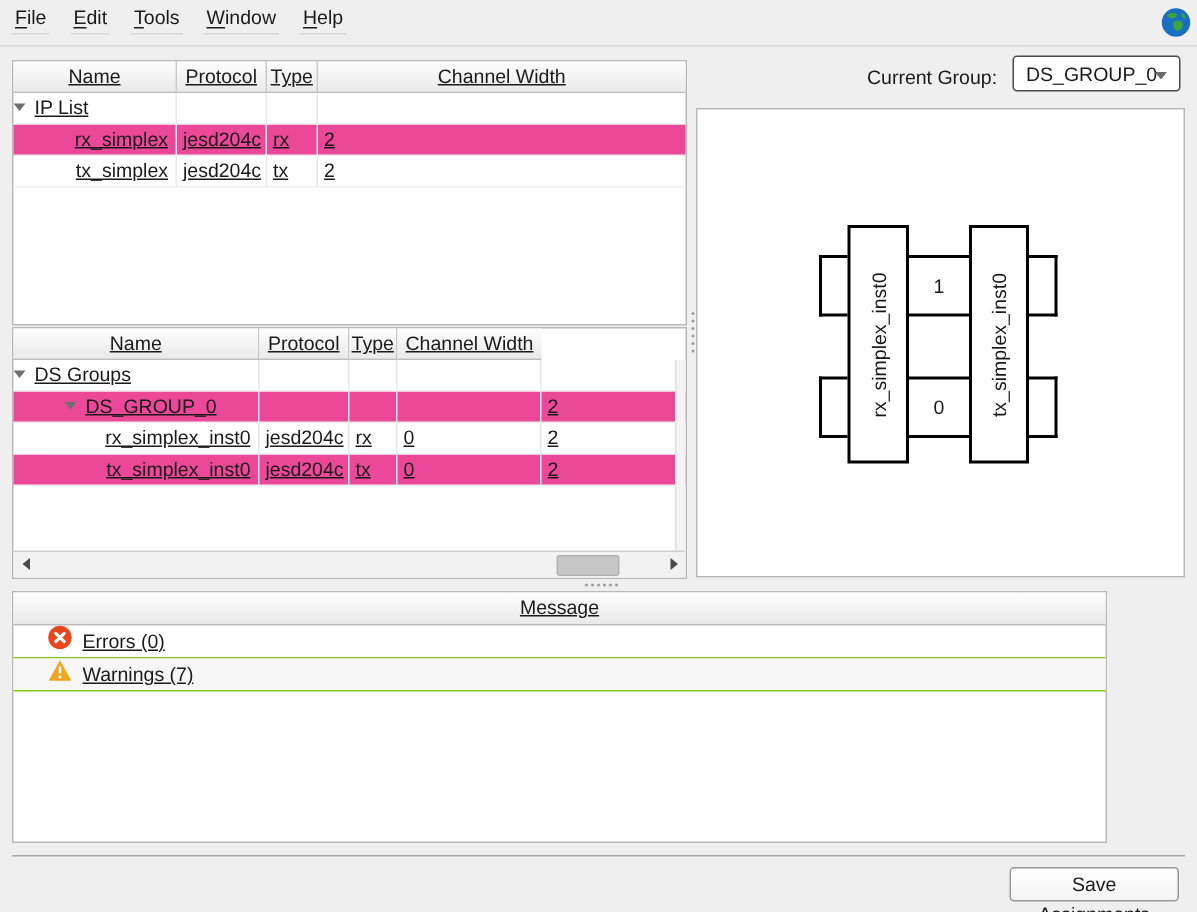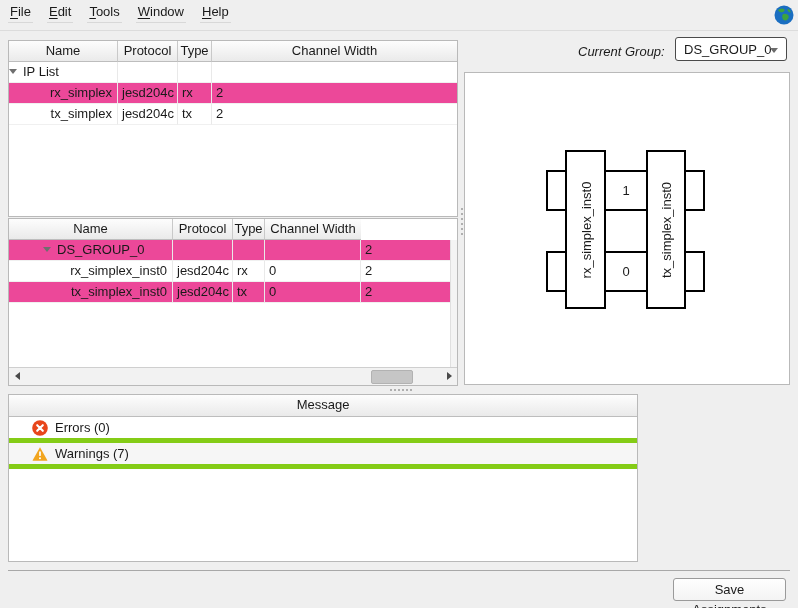--- a/index.html
+++ b/index.html
@@ -14,21 +14,21 @@
   .menu-item{padding:1px 2px 3px 2px;border-bottom:1px solid #d8d8d8;cursor:default;}
   .menu-item .mn{text-decoration:underline;text-underline-offset:2px;}
   .search-box{
     position:absolute;left:617px;top:3px;width:151px;height:23px;box-sizing:border-box;
     border:2px solid #2f7ac4;border-radius:2px;background:#fff;padding:0 4px;font:13px "Liberation Sans",sans-serif;
     color:#333;outline:none;
   }
   .search-box::placeholder{color:#8a8a8a;opacity:1;}
   .globe{position:absolute;left:774px;top:5px;width:20px;height:20px;cursor:pointer;}
   
-  .panel{position:absolute;background:#fff;border:1px solid #b9b9b9;box-sizing:border-box;}
+  .panel{position:absolute;background:#fff;border:1px solid #b9b9b9;box-sizing:border-box;text-decoration:underline;}
   
   .thead,.trow{display:grid;}
   .t1 .thead,.t1 .trow{grid-template-columns:109px 60px 34px auto;}
   .t2 .thead,.t2 .trow{grid-template-columns:164px 60px 32px 96px auto;}
   .th{
     height:21px;line-height:20px;box-sizing:border-box;text-align:center;
     background:linear-gradient(#fdfdfd,#eaeaea);
     border-right:1px solid #c9c9c9;border-bottom:1px solid #bdbdbd;
     white-space:nowrap;overflow:hidden;cursor:default;
   }
@@ -56,37 +56,37 @@
   .hs-arrow.left{left:0;}
   .hs-arrow.right{right:0;}
   .tri-l{width:0;height:0;border-top:4px solid transparent;border-bottom:4px solid transparent;border-right:5px solid #4a4a4a;}
   .tri-r{width:0;height:0;border-top:4px solid transparent;border-bottom:4px solid transparent;border-left:5px solid #4a4a4a;}
   .hs-thumb{position:absolute;left:362px;top:2px;width:40px;height:12px;background:#c6c6c6;border:1px solid #b2b2b2;border-radius:2px;cursor:grab;}
   
   .vsplit{position:absolute;left:459px;top:206px;display:flex;flex-direction:column;gap:3px;cursor:col-resize;padding:2px;}
   .hsplit{position:absolute;left:388px;top:387px;display:flex;flex-direction:row;gap:2px;cursor:row-resize;padding:2px;}
   .dot{width:2px;height:2px;background:#9a9a9a;border-radius:1px;}
   
-  .cg-label{position:absolute;left:578px;top:44px;cursor:default;font-style:italic;}
+  .cg-label{position:absolute;left:578px;top:44px;cursor:default;}
   .cg-select{
     position:absolute;left:675px;top:37px;width:112px;height:24px;box-sizing:border-box;
     background:#fff;border:1px solid #4a4a4a;border-radius:3px;display:flex;align-items:center;
     padding-left:8px;cursor:pointer;
   }
   .cg-caret{position:absolute;right:8px;top:10px;width:0;height:0;border-left:4px solid transparent;border-right:4px solid transparent;border-top:5px solid #6b6b6b;}
   
   .dg{position:absolute;box-sizing:border-box;background:#fff;}
   .dg-block{border:2px solid #000;z-index:2;}
   .dg-port-l{border:2px solid #000;border-right:none;z-index:1;}
   .dg-port-r{border:2px solid #000;border-left:none;z-index:1;}
   .dg-chan{border-top:2px solid #000;border-bottom:2px solid #000;z-index:1;display:flex;align-items:center;justify-content:center;}
   .dg-vlabel{position:absolute;left:50%;top:50%;transform:translate(-50%,-50%) rotate(-90deg);white-space:nowrap;font-size:13px;}
   
   .msg-header{height:21px;line-height:20px;text-align:center;background:linear-gradient(#fdfdfd,#eaeaea);border-bottom:1px solid #bdbdbd;cursor:default;}
-  .msg-row{height:21px;line-height:21px;display:flex;align-items:center;border-bottom:5px solid #84cc16;cursor:default;}
+  .msg-row{height:21px;line-height:21px;display:flex;border-bottom:1px solid #84cc16;cursor:default;}
   .msg-row.alt{background:#f6f6f6;}
   .msg-icon{width:16px;height:16px;margin-left:23px;margin-right:7px;flex:0 0 16px;}
   
   .foot-sep{position:absolute;left:8px;top:570px;width:782px;height:1px;background:#a8a8a8;}
   .save-btn{
     position:absolute;left:673px;top:578px;width:113px;height:23px;box-sizing:border-box;
     background:linear-gradient(#fefefe,#f4f4f4);border:1px solid #9a9a9a;border-radius:3px;
     font:13px "Liberation Sans",sans-serif;color:#1a1a1a;text-align:center;line-height:20px;cursor:pointer;
   }
 </style>
@@ -137,20 +137,27 @@
       <div class="td">2</div>
     </div>
   </div>
 
   <div class="panel t2" style="left:8px;top:218px;width:450px;height:168px;">
     <div class="thead">
       <div class="th">Name</div>
       <div class="th">Protocol</div>
       <div class="th">Type</div>
       <div class="th">Channel Width</div>
+    </div>
+    <div class="trow">
+      <div class="td name-root"><span class="exp"></span><span>DS Groups</span></div>
+      <div class="td"></div>
+      <div class="td"></div>
+      <div class="td"></div>
+      <div class="td"></div>
     </div>
     <div class="trow alt">
       <div class="td name-l2"><span class="exp"></span><span>DS_GROUP_0</span></div>
       <div class="td"></div>
       <div class="td"></div>
       <div class="td"></div>
       <div class="td">2</div>
     </div>
     <div class="trow">
       <div class="td name-child">rx_simplex_inst0</div>
@@ -217,21 +224,21 @@
     </div>
 
     <div class="dg dg-block" style="left:100px;top:77px;width:41px;height:159px;">
       <span class="dg-vlabel">rx_simplex_inst0</span>
     </div>
     <div class="dg dg-block" style="left:181px;top:77px;width:40px;height:159px;">
       <span class="dg-vlabel">tx_simplex_inst0</span>
     </div>
   </div>
 
-  <div class="panel" style="left:8px;top:394px;width:630px;height:168px;">
+  <div class="panel" style="left:8px;top:394px;width:730px;height:168px;">
     <div class="msg-header">Message</div>
     <div class="msg-row">
       <svg class="msg-icon" viewBox="0 0 16 16">
         <circle cx="8" cy="8" r="7.8" fill="#e8461b"></circle>
         <path d="M5.2 5.2 L10.8 10.8 M10.8 5.2 L5.2 10.8" stroke="#fff" stroke-width="2.1" stroke-linecap="round"></path>
       </svg>
       <span>Errors (0)</span>
     </div>
     <div class="msg-row alt">
       <svg class="msg-icon" viewBox="0 0 16 16">

